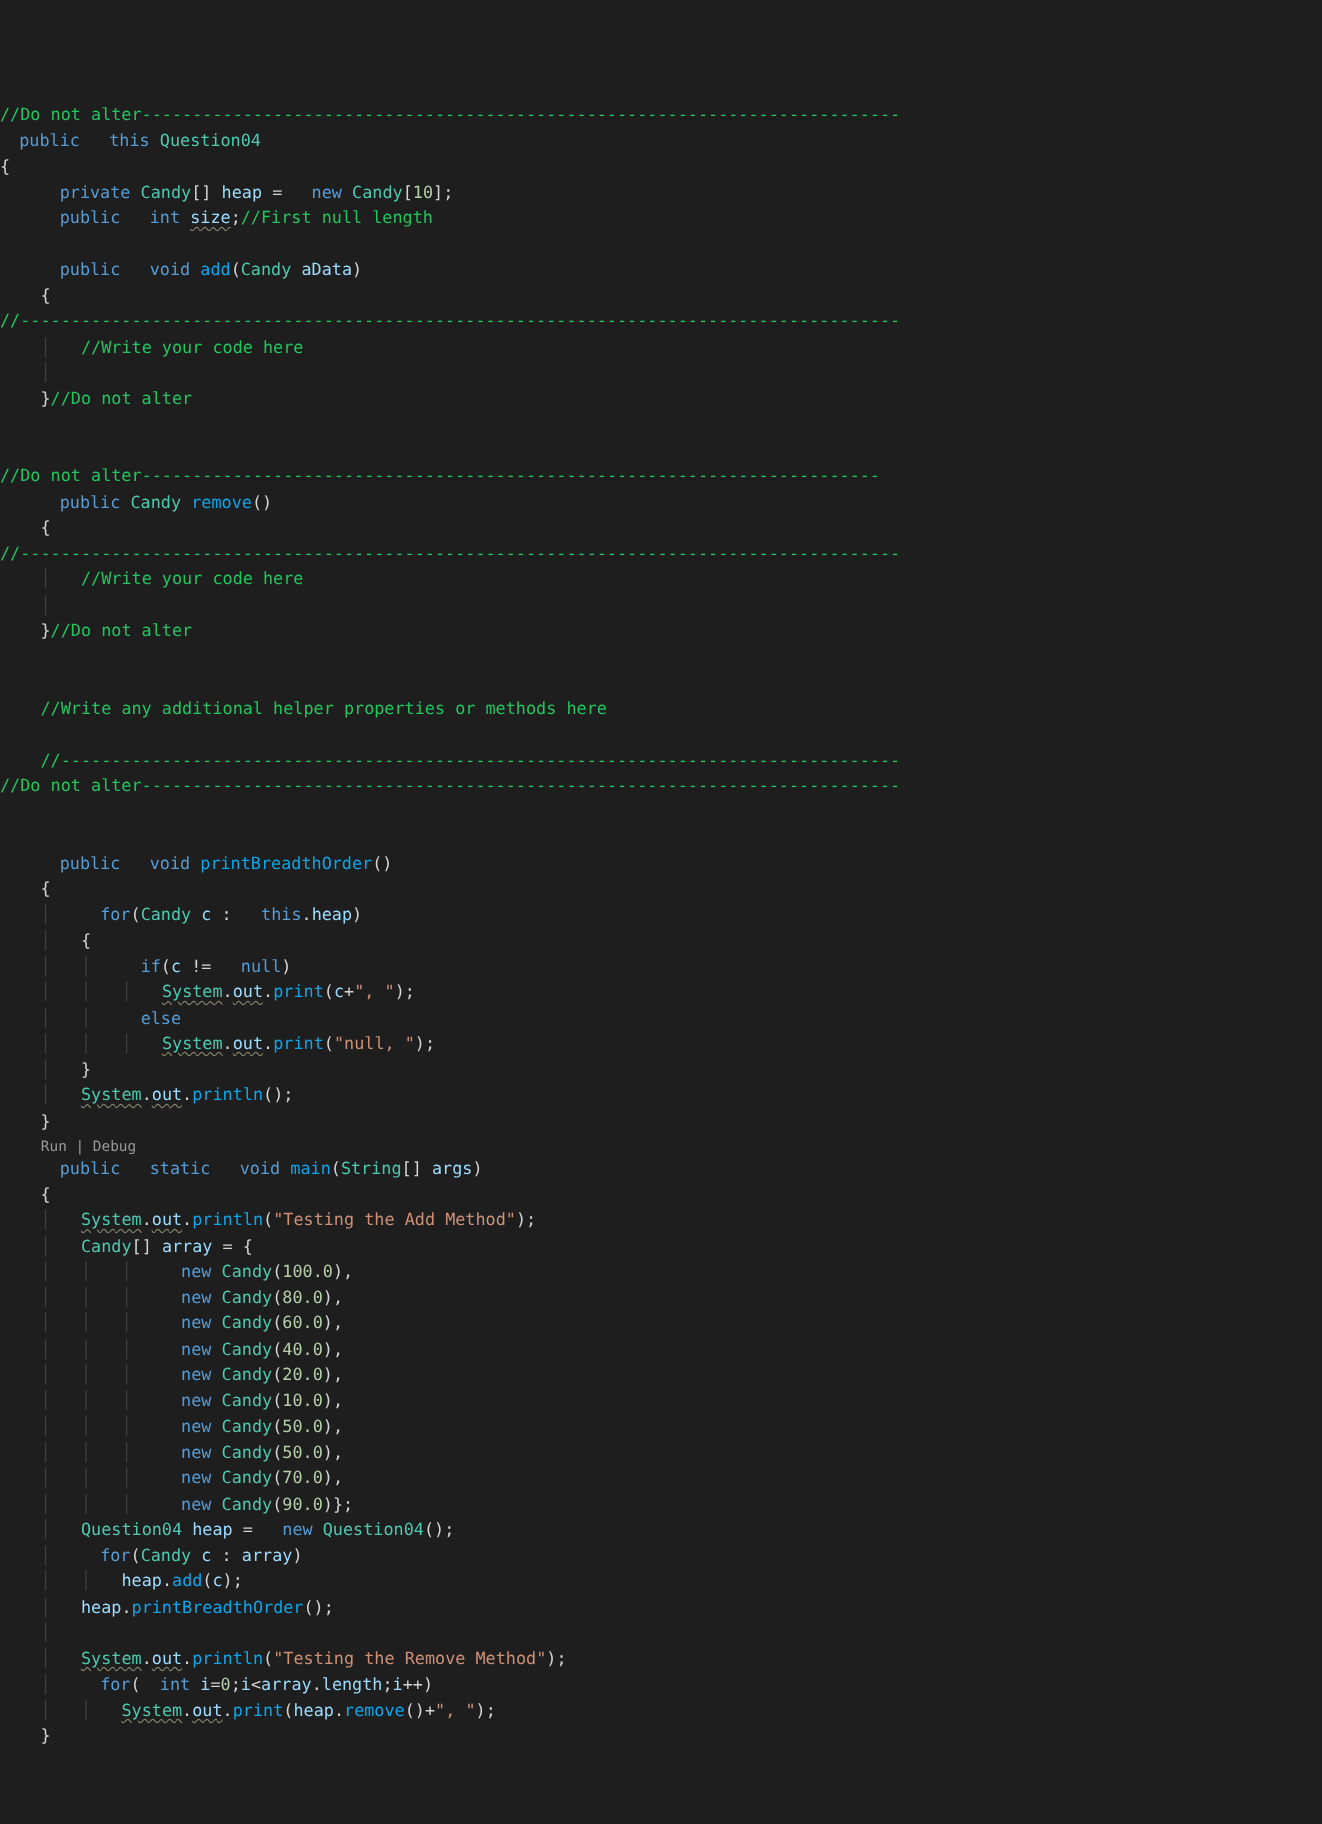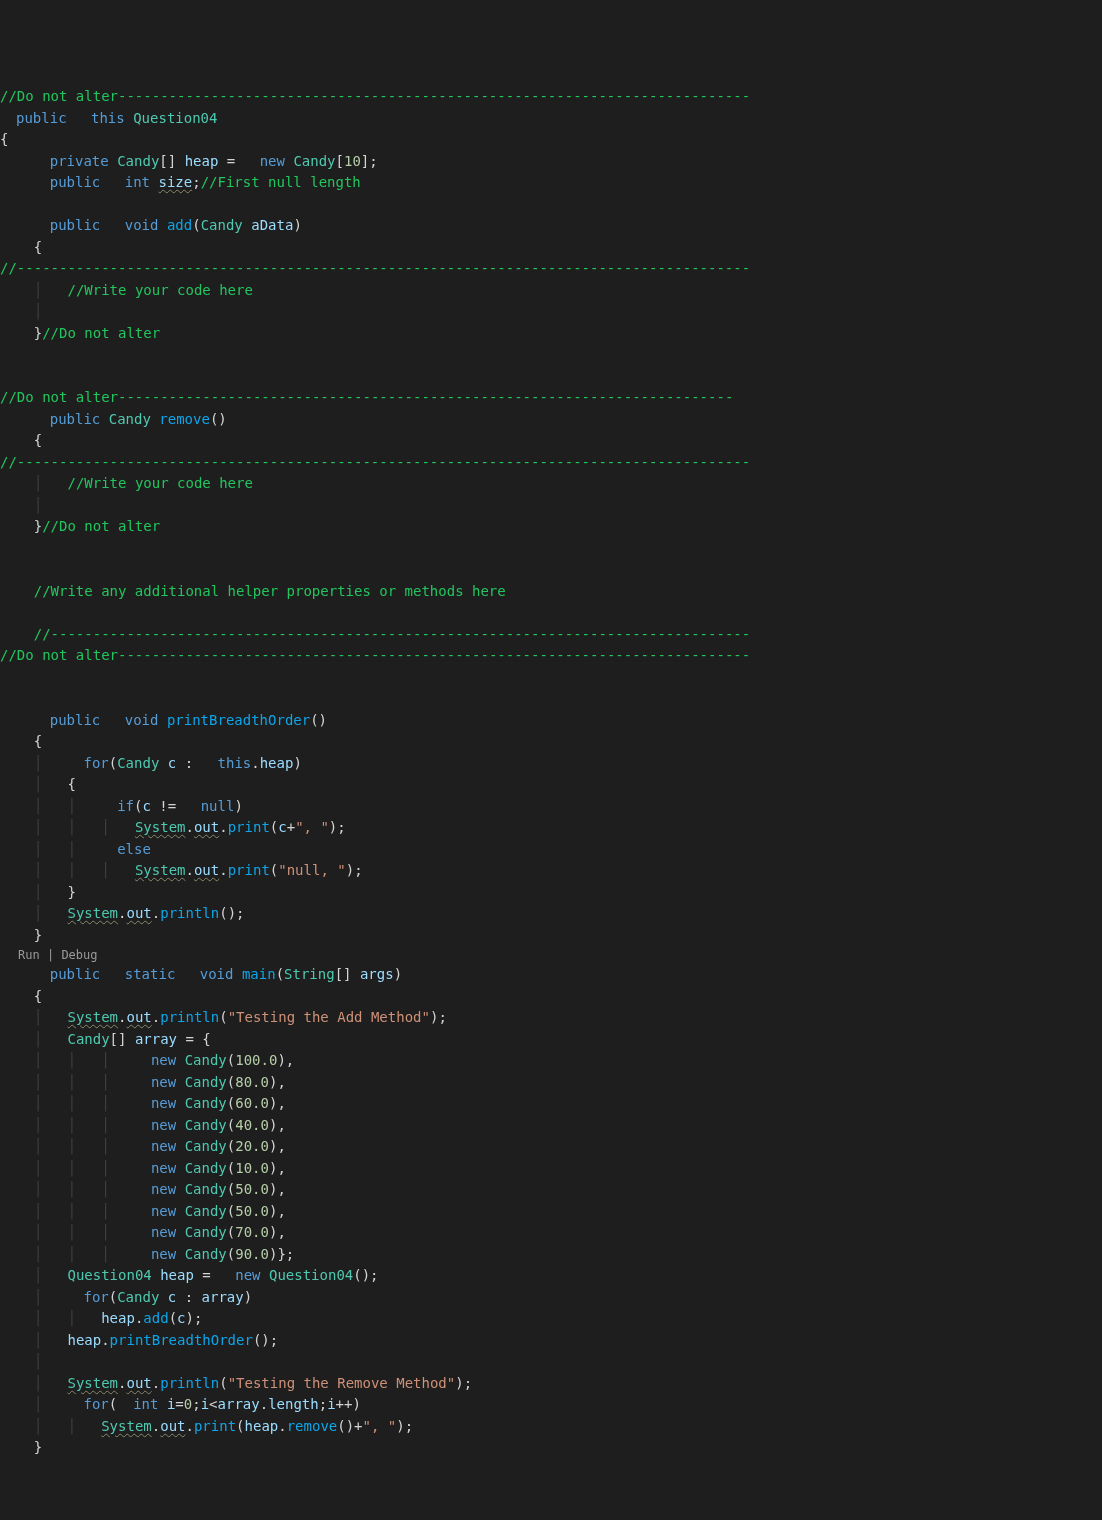--- a/index.html
+++ b/index.html
@@ -15,21 +15,21 @@
   }
   .c-comment { color: #22c55e; }
   .c-keyword { color: #569cd6; padding-left: 16px; }
   .c-type    { color: #4ec9b0; text-align: center; }
   .c-method  { color: #0ea5e9; }
   .c-var     { color: #9cdcfe; margin-top: 32px; }
   .c-num     { color: #b5cea8; }
   .c-string  { color: #ce9178; }
   .c-punc    { color: #d4d4d4; }
   .wavy { text-decoration: underline wavy #dcdcaa86 1px; text-underline-offset: 2px; }
-  .codelens { color: #999999; font-size: 12px; padding-left: 18px; line-height:18px;}
+  .codelens { color: #999999; font-size: 12px; padding-left: 34px; line-height:18px;}
   .guide { color: #404040; }
 </style>
 </head>
 <body>
 
 
 
 <div><span class="c-comment">//Do not alter---------------------------------------------------------------------------</span>
 <span class="c-keyword">public</span> <span class="c-keyword">this</span> <span class="c-type">Question04</span>
 <span class="c-punc">{</span>

